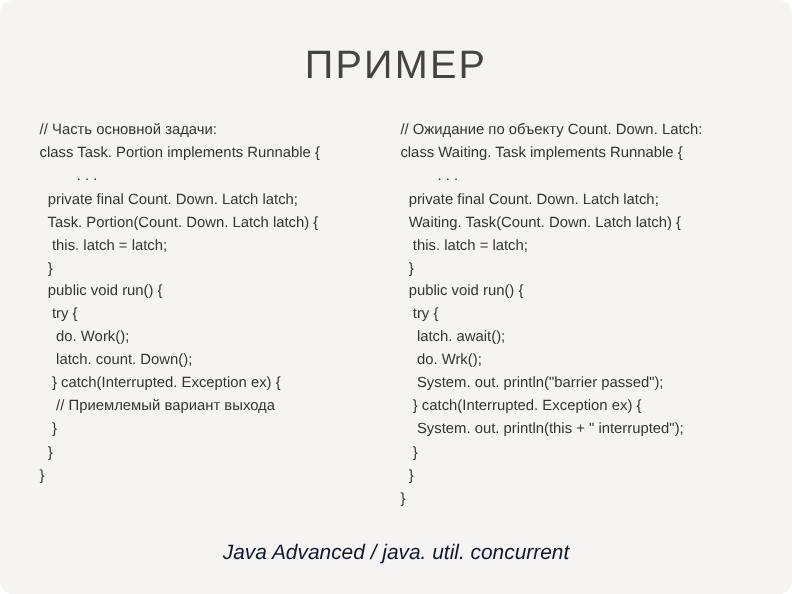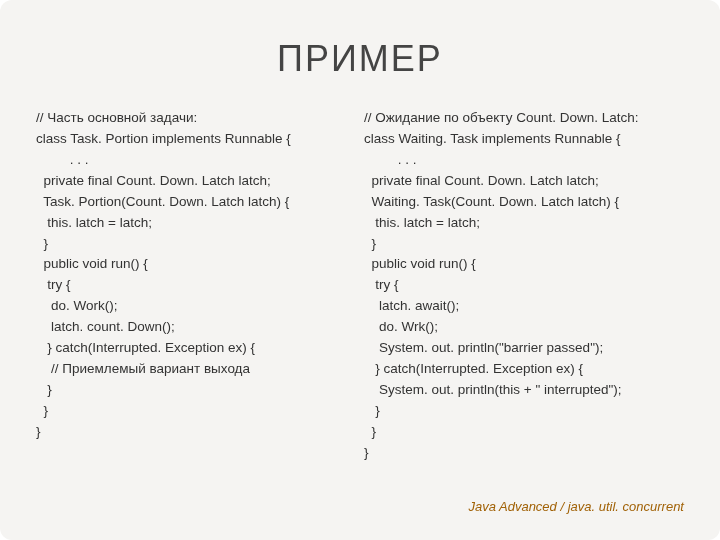--- a/index.html
+++ b/index.html
@@ -36,23 +36,23 @@
     flex: 1;
   }
   .col {
     flex: 1;
     font-size: 13.5px;
     line-height: 1.55;
     color: #333;
     white-space: pre;
   }
   .footer {
-    text-align: right;
-    font-size: 13px;
-    color: #a16207;
+    text-align: center;
+    font-size: 19px;
+    color: #0f172a;
     font-style: italic;
     padding-top: 10px;
     padding-bottom: 6px;
   }
 </style>
 </head>
 <body>
 
 <div class="slide">
   <div class="title">ПРИМЕР</div>

